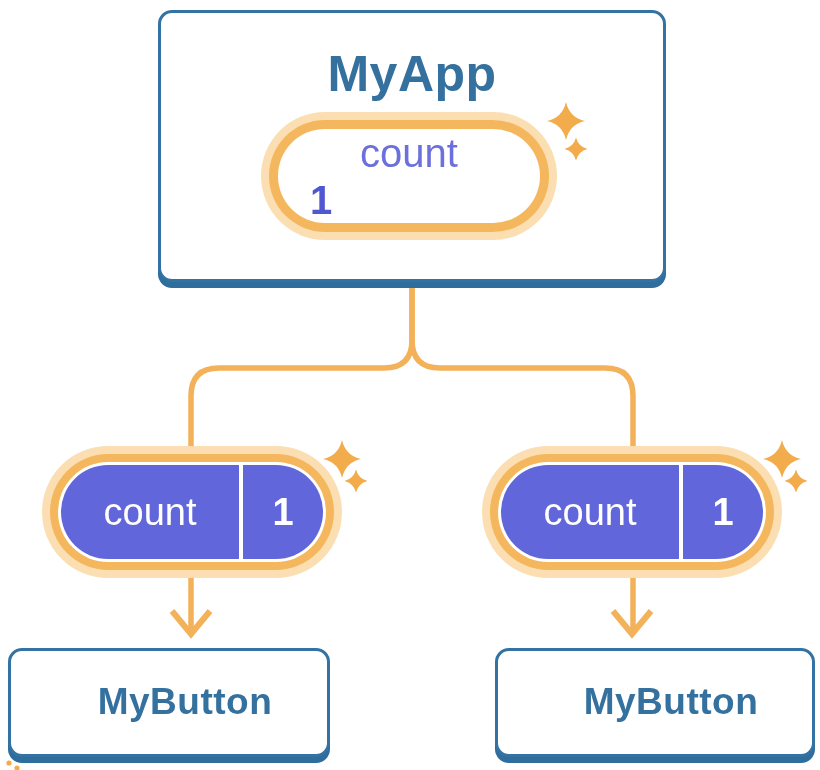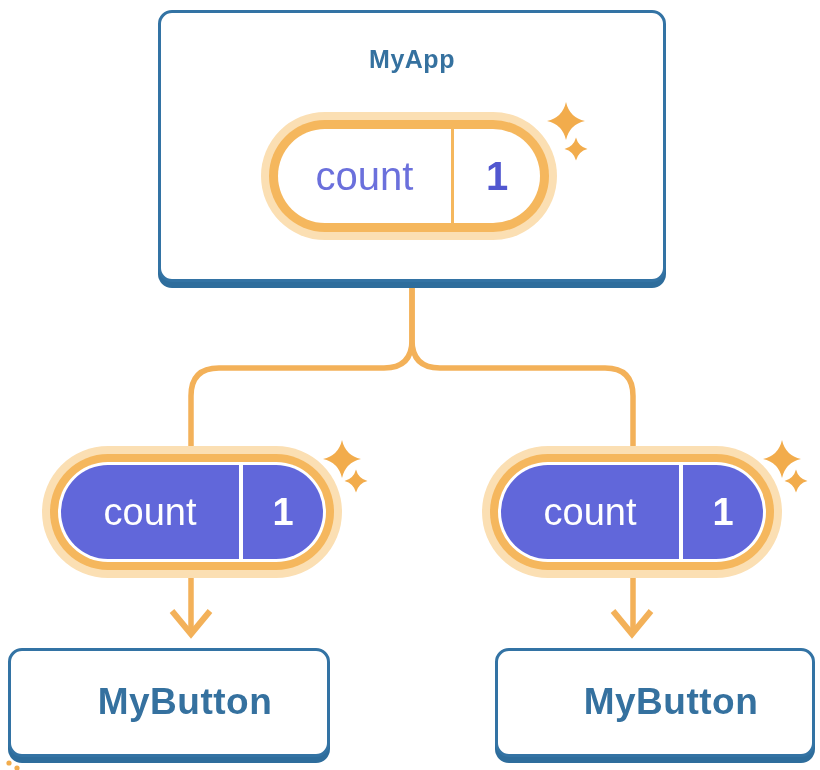--- a/index.html
+++ b/index.html
@@ -47,21 +47,21 @@
     box-shadow: 0 6px 0 var(--card-shadow, #2E6D9C);
     box-sizing: border-box;
     z-index: 2;
   }
   .card-root { left: 158px; top: 10px;  width: 508px; height: 272px; }
   .card-child-left  { left: 8px;   top: 648px; width: 322px; height: 109px; }
   .card-child-right { left: 495px; top: 648px; width: 320px; height: 109px; }
 
   .card-title {
     color: var(--heading-text, #35719F);
-    font-size: 25px;
+    font-size: 50px;
     font-weight: 600;
     letter-spacing: 0.5px;
     text-align: center;
   }
   .card-root .card-title { margin-top: 32px; }
   .card-child-left, .card-child-right {
     display: flex;
     align-items: center;
     justify-content: center;
     padding-left: 32px;
@@ -92,20 +92,21 @@
     box-sizing: border-box;
   }
   .pill-left .pill-mid, .pill-right .pill-mid { padding: 8px; }
 
   .pill-inner {
     width: 100%; height: 100%;
     background: #ffffff;
     border-radius: 999px;
     box-sizing: border-box;
     overflow: hidden;
+    flex-direction: column;
   }
   
   .pill-light .pill-inner { display: flex; align-items: stretch; }
   .pill-light .pill-label {
     flex: 1;
     display: flex; align-items: center; justify-content: center;
     color: var(--state-label-purple, #6B70DC);
     font-size: 40px;
   }
   .pill-light .pill-divider {

